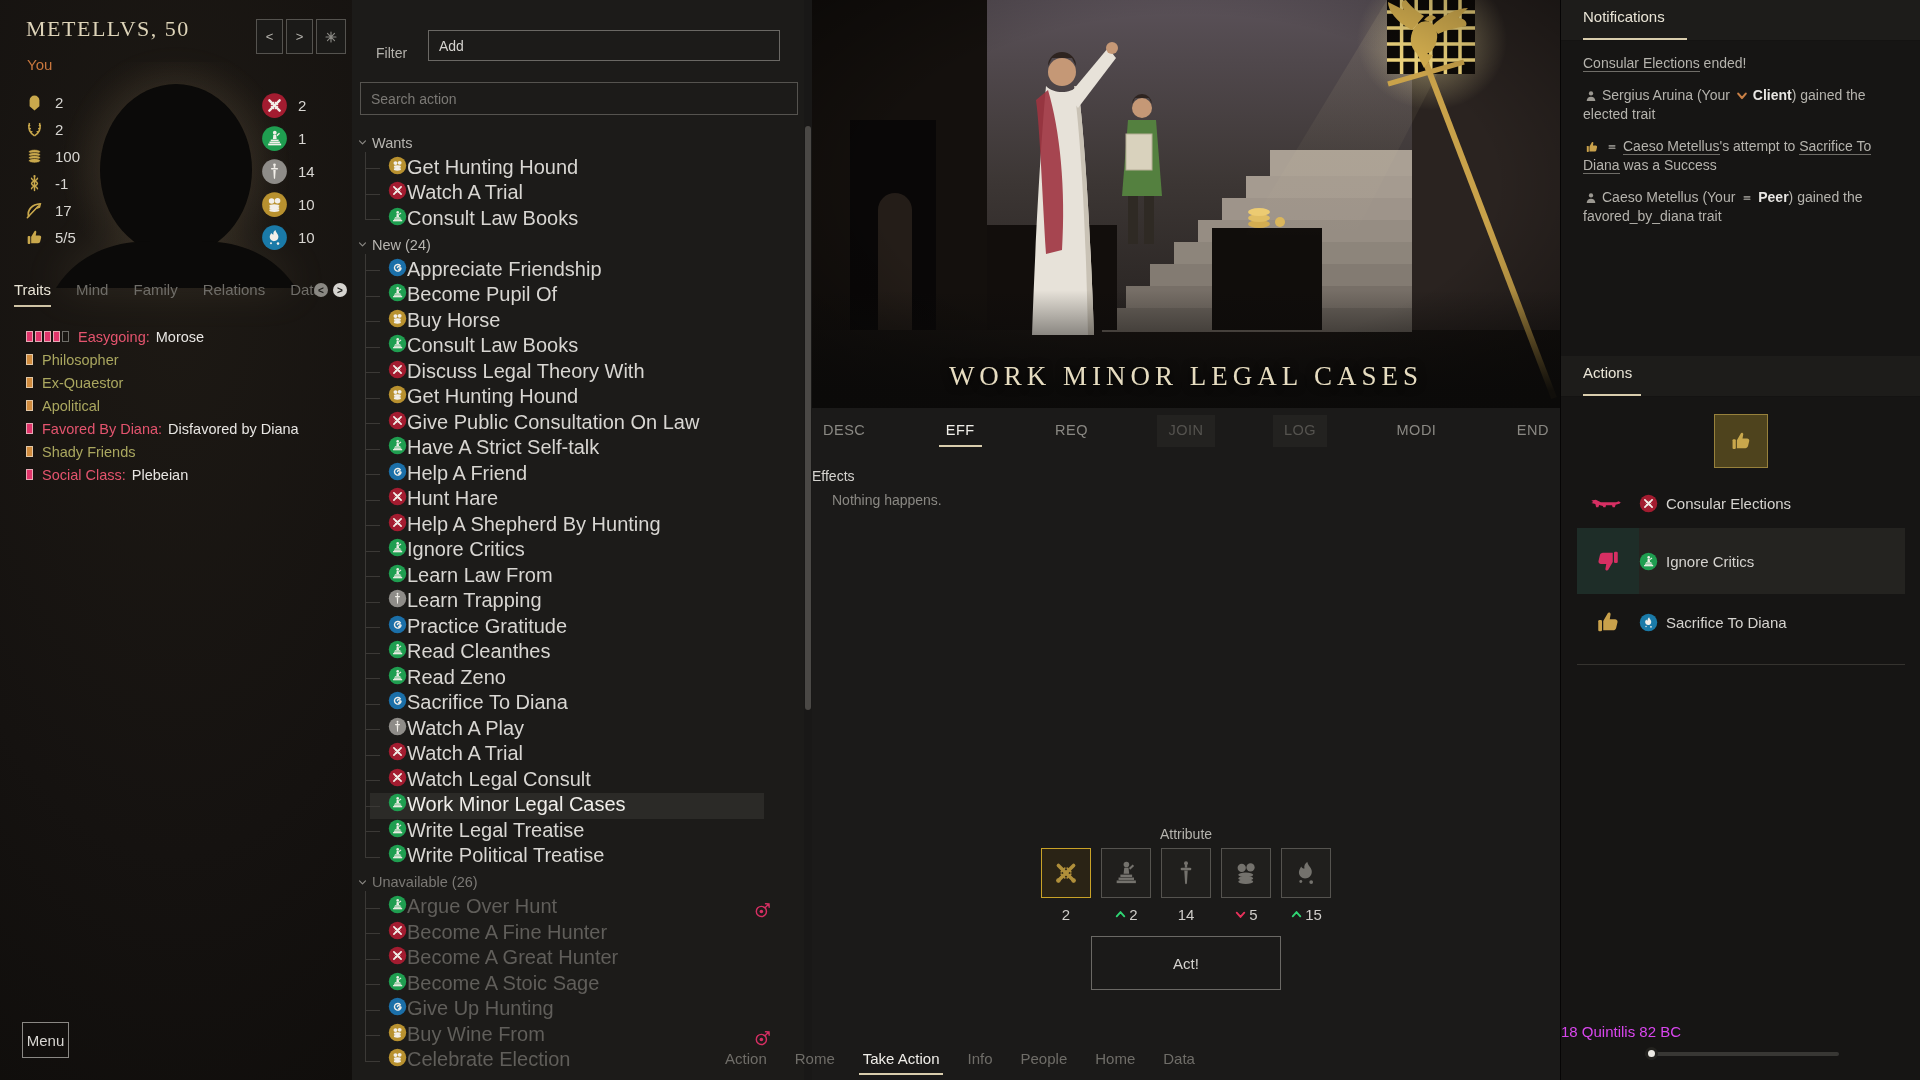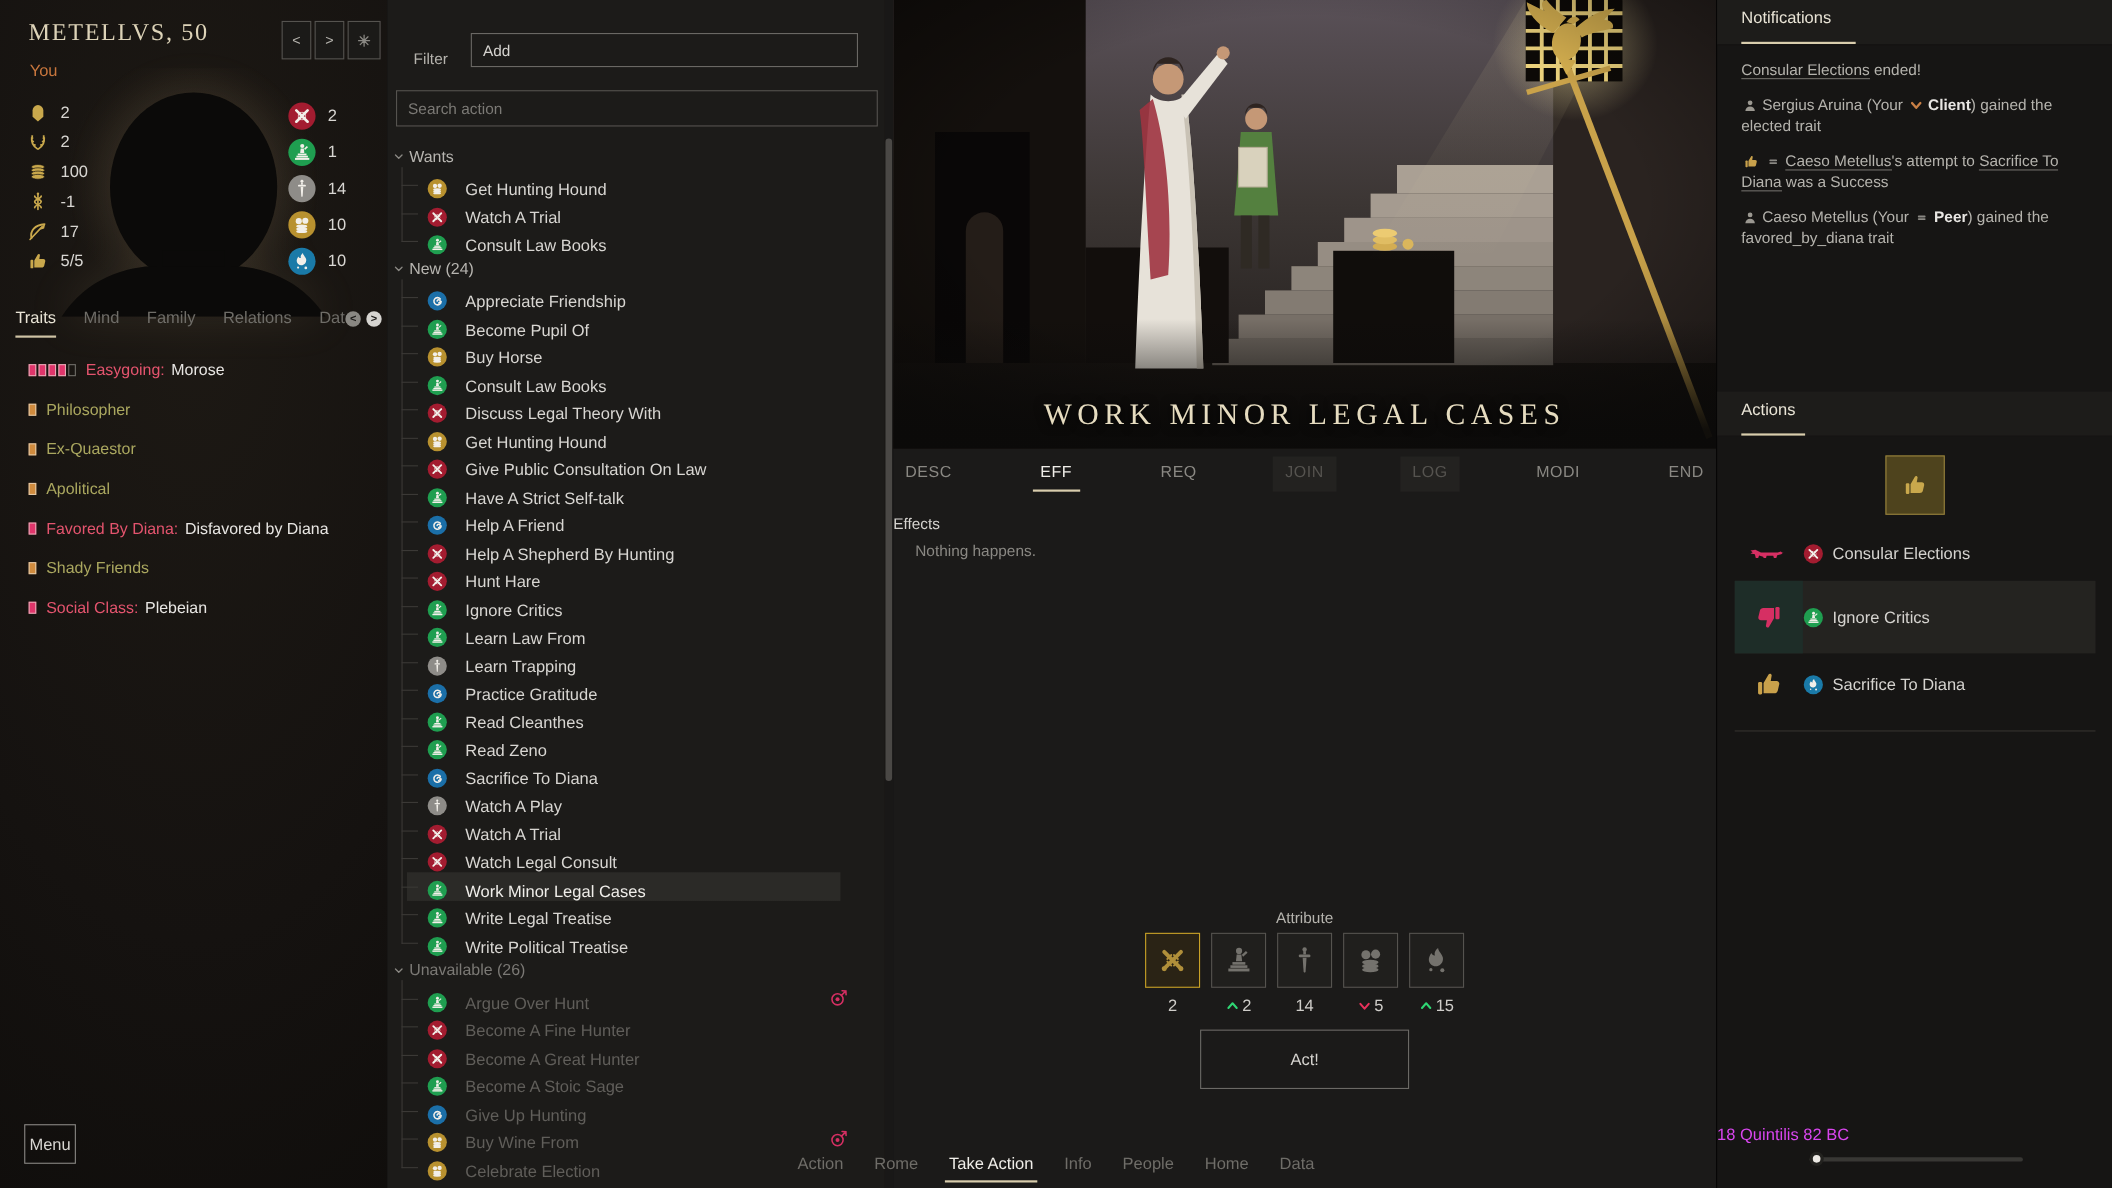--- a/index.html
+++ b/index.html
@@ -29,21 +29,21 @@
   
   #char-tabs{left:0;top:276px;width:352px;height:36px;display:flex;align-items:center;
     padding-left:14px;gap:25px;box-sizing:border-box}
   .ctab{font-size:15px;color:#6f6d68;position:relative;padding-bottom:9px;cursor:pointer;white-space:nowrap}
   .ctab.active{color:#e9e4d6}
   .ctab.active::after{content:'';position:absolute;left:0;right:0;bottom:0;height:2px;background:#cfc3a5}
   #tab-scroll{top:283px;right:5px;display:flex;gap:5px}
   .circ-btn{width:14px;height:14px;border-radius:50%;display:flex;align-items:center;
     justify-content:center;font-size:10px;color:#1b1a18;cursor:pointer;font-weight:bold}
   
-  #traits-list{left:0;top:326px;width:352px;display:flex;flex-direction:column;gap:15px}
+  #traits-list{left:0;top:326px;width:352px;display:flex;flex-direction:column;gap:2px}
   .trait-row{display:flex;align-items:center;padding-left:26px;height:21px;font-size:14.5px}
   .pips{display:inline-flex;gap:2px;margin-right:9px}
   .pip{width:7px;height:11px;border:1px solid rgba(235,230,220,.65);box-sizing:border-box}
   .pip.pink{background:#e0356b}.pip.orange{background:#d08b3e}
   .pip.empty{background:transparent;border-color:#6f6d68}
   .t-pink{color:#e4546e}.t-olive{color:#aaa75f}.t-white{color:#e8e6e3;margin-left:6px}
 
   
   #action-panel{left:352px;top:0;width:460px;height:1080px;background:#1c1b19}
   #filter-row{left:24px;top:30px;width:404px;height:31px;display:flex;align-items:flex-end}
@@ -53,22 +53,22 @@
   #search-input{left:8px;top:82px;width:416px;height:31px;background:transparent;
     border:1px solid #55534f;color:#d5d3cf;font-size:14px;padding:0 10px;
     font-family:inherit;outline:none}
   #search-input::placeholder{color:#7b7975}
   #action-tree{left:0;top:130px;width:444px;bottom:0;overflow:hidden}
   .sect-hd{height:25.5px;display:flex;align-items:center;gap:4px;padding-left:5px;
     font-size:14.5px;color:#b7b5b0;cursor:pointer}
   .sect-hd.dim{color:#7b7975}
   .sect-items{position:relative}
   .sect-items::before{content:'';position:absolute;left:13px;top:-4px;bottom:12px;width:1px;background:#3b3936}
-  .trow{height:25.5px;display:flex;align-items:flex-end;gap:16px;padding-left:36px;
-    position:relative;font-size:15px;color:#d8d6d2;cursor:pointer}
+  .trow{height:25.5px;display:flex;align-items:flex-start;gap:0;padding-left:36px;
+    position:relative;font-size:20px;color:#d8d6d2;cursor:pointer}
   .trow::before{content:'';position:absolute;left:13px;top:12.5px;width:15px;height:1px;background:#3b3936}
   .trow.dim{color:#605e5a}
   .trow.sel{background-image:linear-gradient(#2b2a27,#2b2a27);background-repeat:no-repeat;
     background-size:calc(100% - 50px) 100%;background-position:18px 0;color:#f0eeea}
   .trow .tgt{position:absolute;right:24px;top:3px}
   #sb-track{right:0;top:0;width:8px;height:1080px;background:#191817}
   #sb-thumb{right:1px;top:126px;width:6px;height:584px;background:#4a4845;border-radius:3px;cursor:pointer}
 
   
   #hero{left:812px;top:0;width:748px;height:408px;overflow:hidden;background:#181512}
@@ -545,33 +545,33 @@
           <div class="trow">
             <svg class="ic" width="19" height="19" viewBox="0 0 24 24">
               <circle cx="12" cy="12" r="11" fill="#a31c30"></circle>
               <g transform="translate(12 12) scale(.8) translate(-12 -12)">
                 <g stroke="#f2efe9" stroke-linecap="round" fill="none">
                   <path stroke-width="2.7" d="M6.3 6.3 L17.7 17.7 M17.7 6.3 L6.3 17.7"></path>
                   <path stroke-width="1.3" d="M8.4 11.1 L11.1 8.4 M12.9 15.6 L15.6 12.9 M12.9 8.4 L15.6 11.1 M8.4 12.9 L11.1 15.6"></path>
                 </g>
               </g>
             </svg>
-            <span>Help A Shepherd By Hunting</span>
+            <span>Hunt Hare</span>
           </div>
           <div class="trow">
             <svg class="ic" width="19" height="19" viewBox="0 0 24 24">
               <circle cx="12" cy="12" r="11" fill="#a31c30"></circle>
               <g transform="translate(12 12) scale(.8) translate(-12 -12)">
                 <g stroke="#f2efe9" stroke-linecap="round" fill="none">
                   <path stroke-width="2.7" d="M6.3 6.3 L17.7 17.7 M17.7 6.3 L6.3 17.7"></path>
                   <path stroke-width="1.3" d="M8.4 11.1 L11.1 8.4 M12.9 15.6 L15.6 12.9 M12.9 8.4 L15.6 11.1 M8.4 12.9 L11.1 15.6"></path>
                 </g>
               </g>
             </svg>
-            <span>Hunt Hare</span>
+            <span>Help A Shepherd By Hunting</span>
           </div>
           <div class="trow">
             <svg class="ic" width="19" height="19" viewBox="0 0 24 24">
               <circle cx="12" cy="12" r="11" fill="#1f9e50"></circle>
               <g transform="translate(12 12) scale(.8) translate(-12 -12)">
                 <g fill="#f2efe9">
                   <circle cx="12.3" cy="5.6" r="2.1"></circle>
                   <path d="M10.7 8 h3.2 l.5 4.6 h-4.2 z"></path>
                   <path d="M14.2 8.2 l2.8 -2.6 l1.1 1.2 l-3 2.7 z"></path>
                   <rect x="7.8" y="13.2" width="8.8" height="1.8"></rect>

